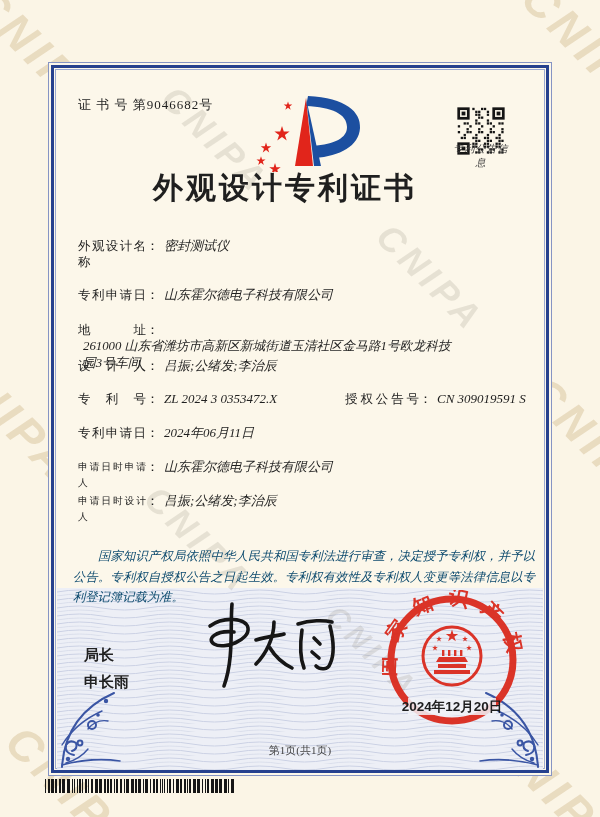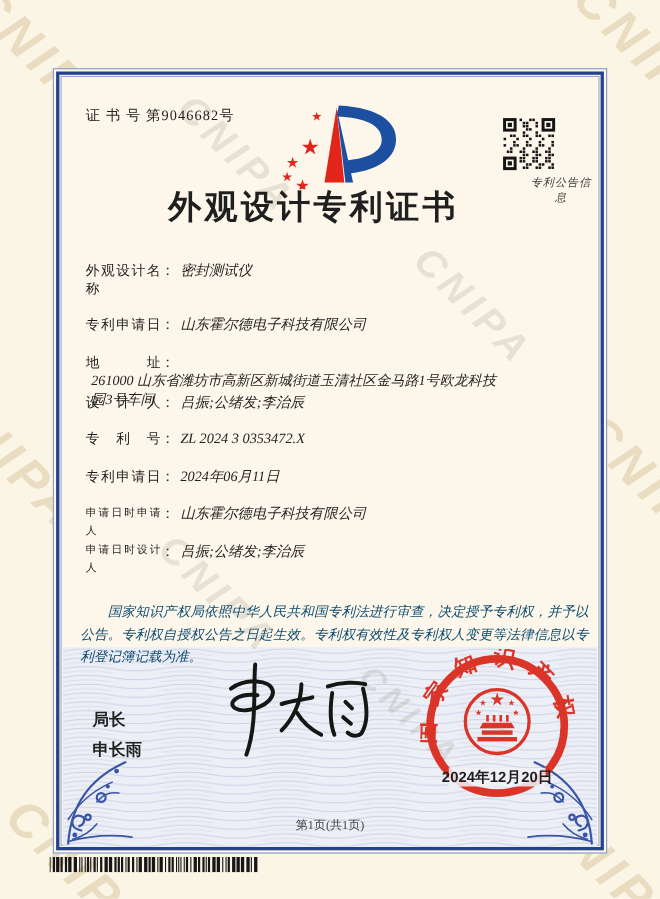--- a/index.html
+++ b/index.html
@@ -11,21 +11,21 @@
       letter-spacing:5px;transform:translate(-50%,-50%) rotate(45deg);white-space:nowrap;pointer-events:none;}
   .wm-out{font-size:46px;color:rgba(186,156,95,0.28);}
   .wm-in{font-size:36px;color:rgba(125,118,100,0.17);}
   
   .frame{position:absolute;left:48px;top:62px;width:504px;height:714px;box-sizing:border-box;
          border:1px solid #8694c4;padding:2px;background:#fcf7ea;}
   .frame-mid{box-sizing:border-box;border:3px solid #26418e;width:100%;height:100%;padding:1px;}
   .frame-inner{box-sizing:border-box;border:1px solid #9aa8d0;width:100%;height:100%;}
   .certno{left:78px;top:96px;font-size:13px;letter-spacing:1px;}
   .title{left:0;top:168px;width:570px;text-align:center;font-size:30px;font-weight:bold;letter-spacing:3px;}
-  .qr-cap{left:449px;top:159px;width:64px;text-align:center;font-size:10px;font-style:italic;color:#3a3a3a;letter-spacing:1px;margin-left:29px;}
+  .qr-cap{left:449px;top:142px;width:64px;text-align:center;font-size:10px;font-style:italic;color:#3a3a3a;letter-spacing:1px;}
   
   .field-row{position:absolute;left:78px;width:452px;font-size:13px;line-height:16px;}
   .lbl{display:inline-block;width:68px;text-align:justify;text-align-last:justify;font-size:12.5px;vertical-align:top;}
   .lbl.sm{font-size:9.8px;line-height:16px;}
   .colon{vertical-align:top;}
   .val{margin-left:5px;vertical-align:top;font-style:italic;}
   .val-wrap{display:inline-block;width:372px;font-size:12.8px;line-height:17px;}
   .rgroup{position:absolute;left:267px;top:0;white-space:nowrap;}
   .rlbl{display:inline-block;width:74px;text-align:justify;text-align-last:justify;font-size:12.5px;vertical-align:top;}
   
@@ -235,20 +235,23 @@
   <span class="lbl">专利申请日</span><span class="colon">：</span><span class="val">山东霍尔德电子科技有限公司</span>
 </div>
 <div class="field-row" style="top:322px">
   <span class="lbl">地址</span><span class="colon">：</span><span class="val val-wrap">261000 山东省潍坊市高新区新城街道玉清社区金马路1号欧龙科技园3号车间</span>
 </div>
 <div class="field-row" style="top:358px">
   <span class="lbl">设计人</span><span class="colon">：</span><span class="val">吕振;公绪发;李治辰</span>
 </div>
 <div class="field-row" style="top:391px">
   <span class="lbl">专利号</span><span class="colon">：</span><span class="val">ZL 2024 3 0353472.X</span>
+  <span class="rgroup">
+    <span class="rlbl">授权公告号</span><span class="colon">：</span><span class="val">CN 309019591 S</span>
+  </span>
 </div>
 <div class="field-row" style="top:425px">
   <span class="lbl">专利申请日</span><span class="colon">：</span><span class="val">2024年06月11日</span>
 </div>
 <div class="field-row" style="top:459px">
   <span class="lbl sm">申请日时申请人</span><span class="colon">：</span><span class="val">山东霍尔德电子科技有限公司</span>
 </div>
 <div class="field-row" style="top:493px">
   <span class="lbl sm">申请日时设计人</span><span class="colon">：</span><span class="val">吕振;公绪发;李治辰</span>
 </div>

